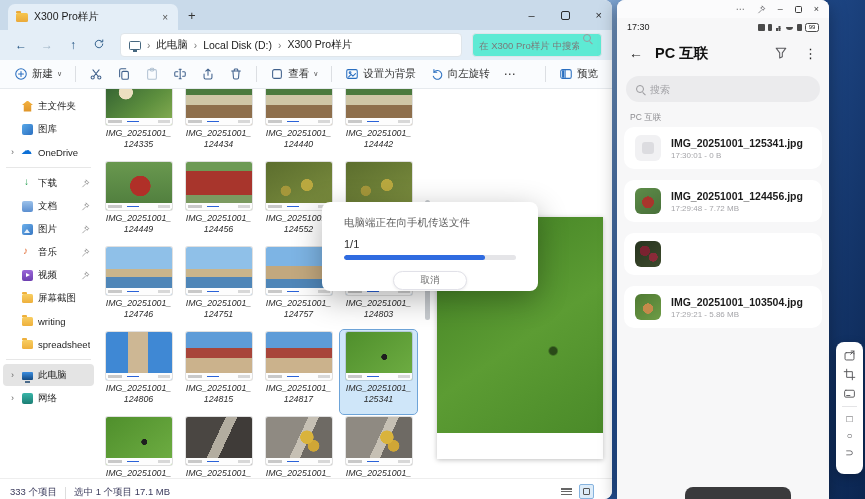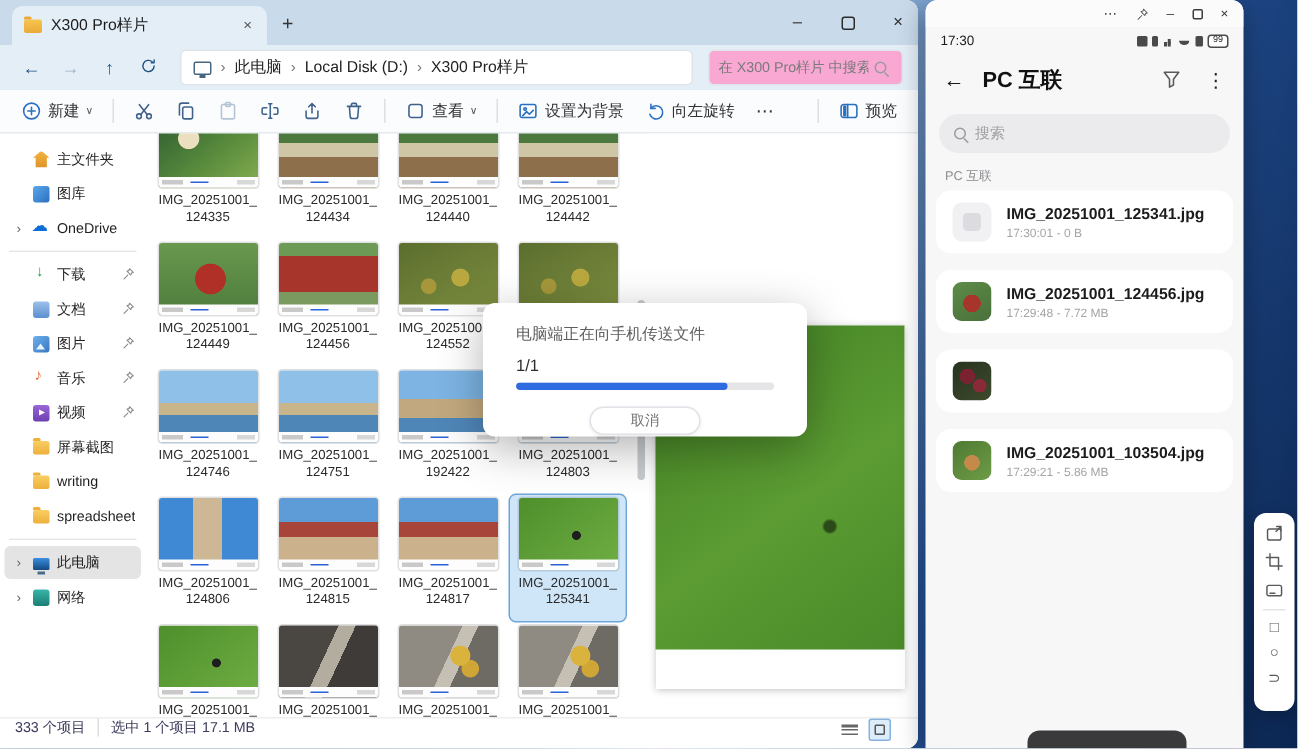--- a/index.html
+++ b/index.html
@@ -26,22 +26,22 @@
   .addr { position:absolute; left:0; top:30px; right:0; height:30px; background:#e4eef7;
     display:flex; align-items:center; padding:0 10px; gap:4px; }
   .navg { font-size:12px; color:#1b4e7e; width:22px; text-align:center; }
   .navg.dis { color:#9fb4c6; }
   .crumbbar { height:24px; background:#fff; border:1px solid #dfe5ea; border-radius:4px; flex:1;
     display:flex; align-items:center; padding:0 8px; gap:6px; margin:0 6px; overflow:hidden; }
   .crumb { font-size:10.5px; color:#222; white-space:nowrap; }
   .crumb-sep { font-size:10px; color:#777; }
   .pcico { width:12px; height:9px; border:1.3px solid #46677f; border-radius:1.5px; position:relative; flex:none; }
   .pcico:after { content:""; position:absolute; left:3px; bottom:-3px; width:4px; height:2px; background:#46677f; }
-  .searchbox { width:130px; height:24px; background:#f9a8d4; border:1px solid #dfe5ea; border-radius:4px;
-    display:flex; align-items:center; padding:0 6px; gap:4px; }
+  .searchbox { width:130px; height:24px; background:#5eead4; border:1px solid #dfe5ea; border-radius:4px;
+    display:flex; padding:0 6px; gap:4px; }
   .searchbox input { border:0; outline:0; width:100px; font-size:9.5px; color:#333; font-family:inherit; background:transparent; }
   .searchbox input::placeholder { color:#7a7a7a; }
 
   .cmdbar { position:absolute; left:0; top:60px; right:0; height:29px; background:#fafcfe;
     border-bottom:1px solid #e6eaee; display:flex; align-items:center; padding:0 8px; gap:2px; }
   .cmd { display:flex; align-items:center; gap:4px; padding:3px 6px; border-radius:4px; color:#333; font-size:10.5px; }
   .cmd svg { display:block; }
   .chev { font-size:7px; color:#555; }
   .cmdsep { width:1px; height:16px; background:#dcdfe3; margin:0 5px; }
   .ico { stroke:#40618c; fill:none; stroke-width:1.2; stroke-linecap:round; stroke-linejoin:round; }
@@ -73,21 +73,21 @@
   .ic-video { background:linear-gradient(#9a66d8,#6d3fb0); }
   .ic-video:after { content:""; position:absolute; left:4px; top:3px; border-top:2.5px solid transparent; border-bottom:2.5px solid transparent; border-left:4px solid #fff; }
   .ic-folder { background:linear-gradient(#f8ce62,#eeb03c); border-radius:1.5px; height:9px; margin-top:1px; }
   .ic-folder:before { content:""; position:absolute; top:-2px; left:0; width:5px; height:2px; background:#eeb03c; border-radius:1px 1px 0 0; }
   .ic-pc { background:linear-gradient(#3b8de0,#144a82); border-radius:1px; height:8px; margin-top:1px; }
   .ic-pc:after { content:""; position:absolute; left:3px; bottom:-3px; width:5px; height:2px; background:#4a6a8a; }
   .ic-network { background:linear-gradient(#39b5a8,#1c7e74); }
 
   .gridwrap { position:absolute; left:99px; top:89px; width:325px; height:390px; overflow:hidden; }
   .grid { display:flex; flex-wrap:wrap; margin-top:-14px; }
-  .cell { width:77px; height:84px; margin:0 2px 1px 1px; padding-top:2px; border-radius:4px; }
+  .cell { width:77px; height:84px; margin:0 2px 1px 1px; padding-top:2px; border-radius:4px;font-style:italic; }
   .cell.selected { background:#cfe6f9; outline:1px solid #6ea4d8; }
   .thumb { width:66px; height:48px; margin:0 auto; border-radius:2px; position:relative; box-shadow:0 0 0 1px rgba(0,0,0,.12); overflow:hidden; }
   .wm { position:absolute; left:0; right:0; bottom:0; height:7px; background:#fdfdfd; }
   .wm:before { content:""; position:absolute; left:2px; top:2px; width:14px; height:2.5px; background:#c9c9c9; box-shadow:18px 0 0 -1px #2a62d8; }
   .wm:after { content:""; position:absolute; right:2px; top:2px; width:12px; height:2.5px; background:#d8d8d8; }
   .fname { margin-top:3px; text-align:center; font-size:8.8px; line-height:10.5px; color:#2a2a2a; }
 
   .th-lotus { background:radial-gradient(circle at 30% 32%, #ecdfc0 0 12%, transparent 13%), linear-gradient(140deg,#2e5c30,#5d8f3e 60%,#87ae52); }
   .th-path { background:linear-gradient(180deg,#4c7a3e 0 38%,#cfc6a6 38% 58%,#8e6f4c 58% 100%); }
   .th-pavilion { background:radial-gradient(circle at 52% 50%, #b03028 0 24%, transparent 25%), linear-gradient(180deg,#69984f,#4e7c3c); }
@@ -109,21 +109,21 @@
   .pgrass { position:absolute; inset:0 0 26px 0; background:radial-gradient(circle at 70% 62%, #2a4a18 0 2%, transparent 3%), linear-gradient(145deg,#3f7d22,#5c9c33 55%,#4a8a29); }
   .pwm { position:absolute; left:0; right:0; bottom:0; height:26px; background:#fdfdfd; display:flex; align-items:center; padding:0 7px; gap:5px; }
   .pwm-brand { font-size:7.5px; font-weight:bold; color:#222; white-space:nowrap; }
   .pwm-sep { width:1px; height:10px; background:#ccc; }
   .pwm-zeiss { width:11px; height:11px; background:#1257a8; border-radius:2px; }
   .pwm-specs { margin-left:auto; display:flex; flex-direction:column; gap:2px; align-items:flex-end; }
   .pwm-specs i { display:block; height:2.5px; background:#b9b9b9; }
   .pwm-specs i:first-child { width:40px; } .pwm-specs i:last-child { width:26px; }
 
   .statusbar { position:absolute; left:0; right:0; bottom:0; height:21px; background:#fff; border-top:1px solid #eee;
-    display:flex; align-items:flex-start; padding:0 10px; gap:8px; font-size:9.5px; color:#3b3b5c; }
+    display:flex; align-items:flex-end; padding:0 10px; gap:8px; font-size:9.5px; color:#3b3b5c; }
   .st-div { width:1px; height:12px; background:#ddd; }
   .viewtoggles { margin-left:auto; display:flex; gap:6px; align-items:center; margin-right:8px; }
   .vt-list { width:13px; height:11px; display:flex; flex-direction:column; justify-content:space-between; padding:2px 1px; }
   .vt-list i { height:1.5px; background:#666; display:block; }
   .vt-grid { width:15px; height:15px; border:1px solid #86b3de; background:#ddecf9; border-radius:2px; position:relative; }
   .vt-grid:after { content:""; position:absolute; inset:3px; border:1.2px solid #555; border-radius:1px; }
 
   
   .dialog { position:absolute; left:322px; top:202px; width:216px; height:89px; background:#fff; border-radius:8px;
     box-shadow:0 8px 30px rgba(0,0,0,.3); z-index:60; padding:14px 22px 0; }
@@ -524,21 +524,21 @@
               <div>IMG_20251001_</div>
               <div>124751</div>
             </div>
           </div>
           <div class="cell">
             <div class="thumb th-lake2">
               <div class="wm"></div>
             </div>
             <div class="fname">
               <div>IMG_20251001_</div>
-              <div>192422</div>
+              <div>124757</div>
             </div>
           </div>
           <div class="cell">
             <div class="thumb th-lake2">
               <div class="wm"></div>
             </div>
             <div class="fname">
               <div>IMG_20251001_</div>
               <div>124803</div>
             </div>

